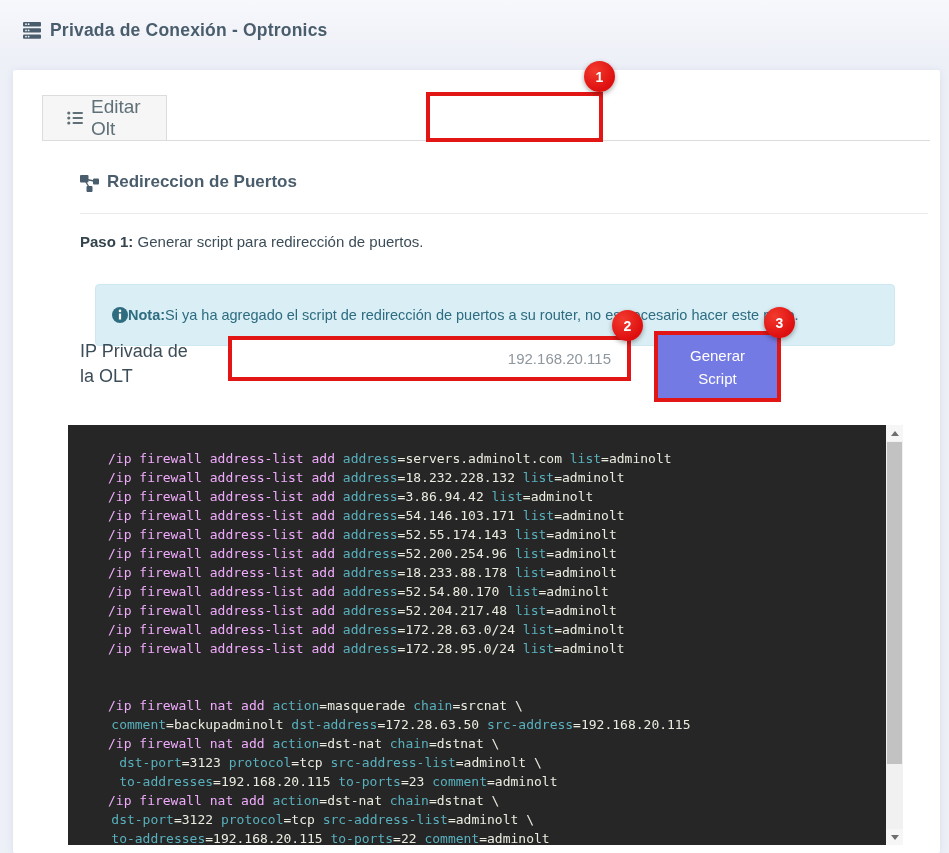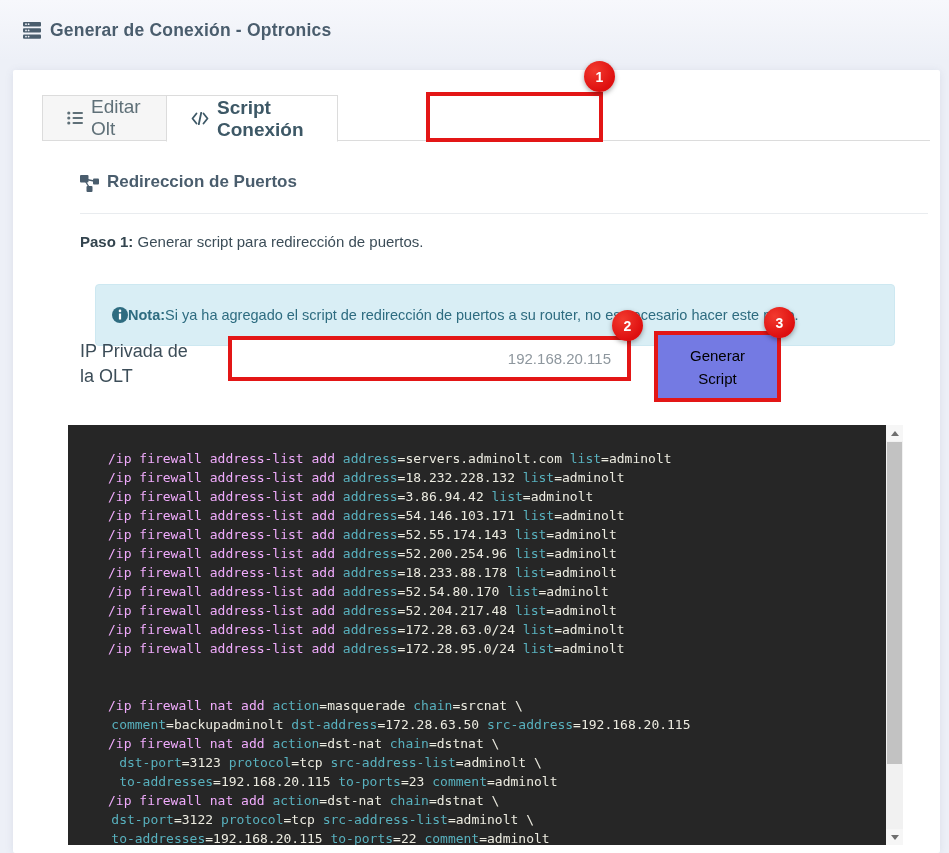--- a/index.html
+++ b/index.html
@@ -78,21 +78,21 @@
   .ip-label { left:80px; top:339px; width:125px; font-size:18px; line-height:25px; color:#3c4d58; }
   .ip-wrap { left:228px; top:336px; width:403px; height:45px; border:4px solid #e31616; background:#fff; z-index:5; }
   .ip-input {
     width:100%; height:100%; border:none; outline:none;
     padding:0 16px; font-size:15px; color:#8e979e;
     font-family:"Liberation Sans", sans-serif; background:transparent;text-align:right;
   }
   .btn-wrap { left:654px; top:331px; width:127px; height:71px; border:4px solid #e31616; z-index:5; }
   .gen-btn {
     width:100%; height:100%; border:none; cursor:pointer;
-    background:#747ae3; color:#000000; font-size:15px;
+    background:#747ae3; color:#ffffff; font-size:15px;
     font-family:"Liberation Sans", sans-serif;
     line-height:23px; text-align:center; padding:8px 18px;
   }
 
   
   .codeblock {
     left:68px; top:425px; width:835px; height:420px;
     background:#262626; z-index:1; overflow:hidden;
   }
   .code-inner {
@@ -122,50 +122,40 @@
       <rect x="0" y="6.2" width="18" height="4.4" rx="1" fill="#4a5d6d"></rect>
       <rect x="0" y="12.4" width="18" height="4.4" rx="1" fill="#4a5d6d"></rect>
       <circle cx="3" cy="2.2" r="0.9" fill="#eef0f7"></circle>
         <circle cx="5.6" cy="2.2" r="0.9" fill="#eef0f7"></circle>
       <circle cx="3" cy="8.4" r="0.9" fill="#eef0f7"></circle>
         <circle cx="5.6" cy="8.4" r="0.9" fill="#eef0f7"></circle>
       <circle cx="3" cy="14.6" r="0.9" fill="#eef0f7"></circle>
         <circle cx="5.6" cy="14.6" r="0.9" fill="#eef0f7"></circle>
     </svg>
   </span>
-  <span>Generar de Conexión - Optronics</span>
+  <span>Privada de Conexión - Optronics</span>
 </div>
 
 <div class="abs card"></div>
 <div class="abs tab-underline"></div>
 
 <div class="abs tabbar">
   <div class="tab w1">
     <span class="ticon">
       <svg width="16" height="14" viewBox="0 0 16 14">
         <circle cx="1.8" cy="2" r="1.6" fill="#5f7078"></circle>
           <rect x="5.5" y="0.9" width="10.5" height="2.2" rx="1" fill="#5f7078"></rect>
         <circle cx="1.8" cy="7" r="1.6" fill="#5f7078"></circle>
           <rect x="5.5" y="5.9" width="10.5" height="2.2" rx="1" fill="#5f7078"></rect>
         <circle cx="1.8" cy="12" r="1.6" fill="#5f7078"></circle>
           <rect x="5.5" y="10.9" width="10.5" height="2.2" rx="1" fill="#5f7078"></rect>
       </svg>
     </span>
     <span>Editar Olt</span>
   </div>
-  <div class="tab w4 active">
-    <span class="ticon">
-      <svg width="18" height="13" viewBox="0 0 18 13">
-        <path d="M5.5 1.5 L1.5 6.5 L5.5 11.5" stroke="#3d5866" stroke-width="1.8" fill="none" stroke-linecap="round" stroke-linejoin="round"></path>
-        <path d="M12.5 1.5 L16.5 6.5 L12.5 11.5" stroke="#3d5866" stroke-width="1.8" fill="none" stroke-linecap="round" stroke-linejoin="round"></path>
-        <line x1="10.2" y1="0.8" x2="7.8" y2="12.2" stroke="#3d5866" stroke-width="1.8" stroke-linecap="round"></line>
-      </svg>
-    </span>
-    <span>Script Conexión</span>
-  </div>
 </div>
 
 <div class="abs ann-rect" style="left:426px; top:92px; width:177px; height:50px;"></div>
 <div class="abs badge" style="left:584px; top:61px;">1</div>
 
 <div class="abs section-head">
   <span class="ticon">
     <svg width="19" height="17" viewBox="0 0 19 17">
       <path d="M4 4 L14 6 M4 4 L9 12" stroke="#4a5d6d" stroke-width="1.4" fill="none"></path>
       <rect x="0" y="0" width="8.5" height="7.5" rx="1" fill="#4a5d6d"></rect>

